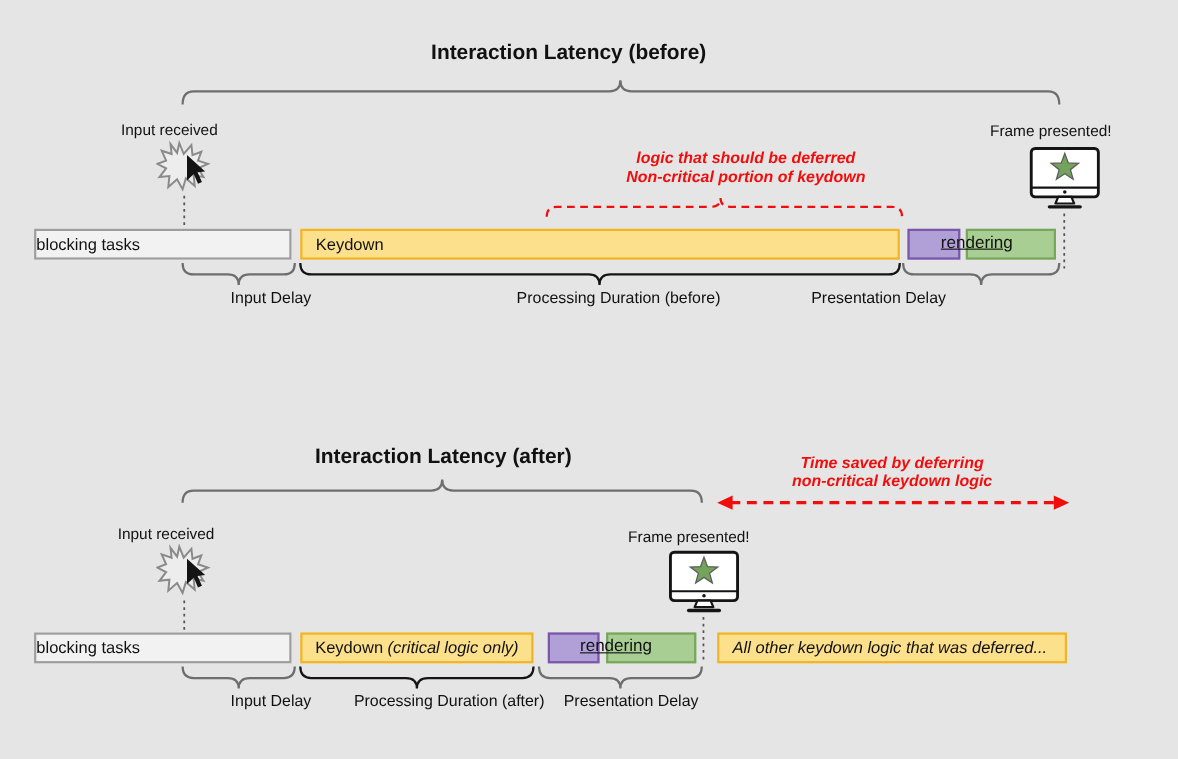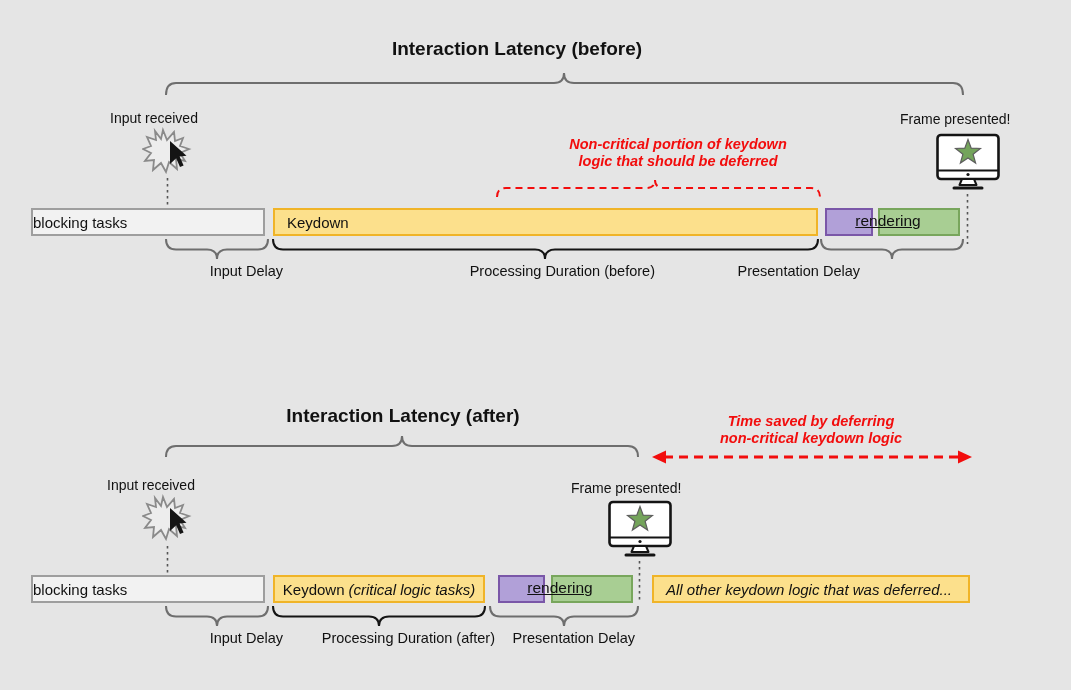--- a/index.html
+++ b/index.html
@@ -45,22 +45,22 @@
 
 <div id="canvas">
 
   <div class="abs section-title" style="left:332px;top:38px;width:370px;">Interaction Latency (before)</div>
 
   <div class="abs marker-label" style="left:110px;top:110px;width:120px;">Input received</div>
 
   <div class="abs marker-label" style="left:900px;top:111px;width:140px;">Frame presented!</div>
 
   <div class="abs red-note" style="left:528px;top:136px;width:300px;">
+    <div>logic that should be deferred</div>
     <div>Non-critical portion of keydown</div>
-    <div>logic that should be deferred</div>
   </div>
 
   <svg class="abs" style="left:142px;top:127px;" width="52" height="50" viewBox="0 0 52 50">
     <polygon class="starburst-shape" points="21,3 25,13 32,5 33,14 41,11 38,19 47,22 38,26 43,34 34,32 35,42 27,35 24,45 19,36 11,43 12,33 3,34 9,26 1,22 9,19 5,10 14,13 13,4 19,12"></polygon>
     <path class="cursor-shape" d="M28,14 L28,37 L34.2,31.2 L38,40 L41.6,38.4 L37.6,29.6 L44.5,28.8 Z"></path>
   </svg>
 
   <svg class="abs" style="left:935px;top:133px;" width="66" height="60" viewBox="0 0 66 60">
     <rect class="monitor-body" x="2.5" y="2" width="61" height="44" rx="3.5" stroke-width="2.6"></rect>
     <line class="monitor-line" x1="2.5" y1="37.5" x2="63.5" y2="37.5" stroke-width="2"></line>
@@ -107,21 +107,21 @@
     <path class="monitor-body" d="M27,46 L39,46 L41.5,52 L24.5,52 Z" stroke-width="2" stroke-linejoin="round"></path>
     <line class="monitor-line" x1="19" y1="55" x2="47" y2="55" stroke-width="3" stroke-linecap="round"></line>
     <polygon class="star" points="33,6.5 36.2,15.1 45.4,15.5 38.1,21.2 40.6,30 33,24.9 25.4,30 27.9,21.2 20.6,15.5 29.8,15.1"></polygon>
   </svg>
 
   <div class="bar gray" style="left:31px;top:575px;width:234px;">
     <span>blocking tasks</span>
   </div>
   <div class="bar yellow centered" style="left:273px;top:575px;width:212px;">
     <span class="prefix">Keydown</span>
-    <span class="it">(critical logic tasks)</span>
+    <span class="it">(critical logic only)</span>
   </div>
   <div class="bar purple" style="left:498px;top:575px;width:47px;"></div>
   <div class="bar green" style="left:551px;top:575px;width:82px;"></div>
   <div class="rendering-label" style="left:505px;top:579px;width:110px;">rendering</div>
   <div class="bar yellow" style="left:652px;top:575px;width:318px;">
     <span class="it">All other keydown logic that was deferred...</span>
   </div>
 
   <div class="abs seg-label" style="left:153px;top:630px;width:130px;">Input Delay</div>
   <div class="abs seg-label" style="left:265px;top:630px;width:230px;">Processing Duration (after)</div>

